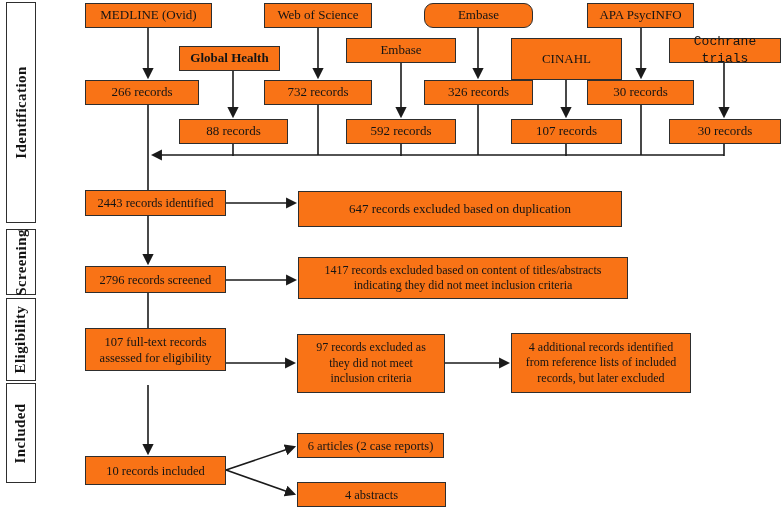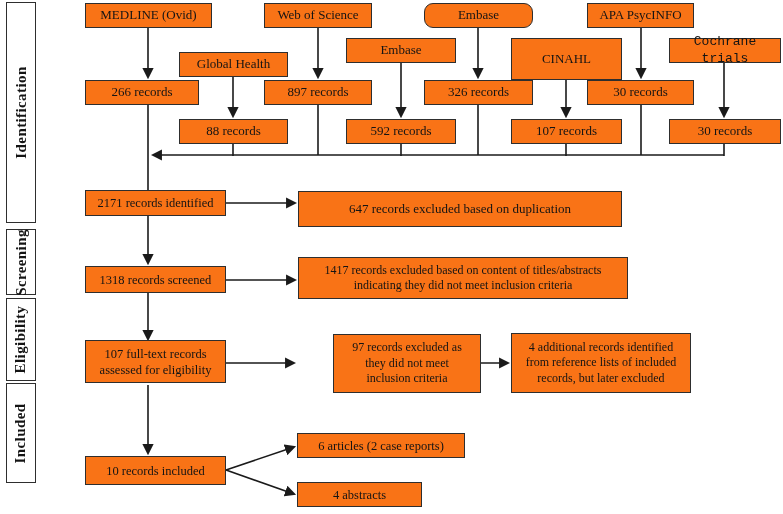--- a/index.html
+++ b/index.html
@@ -102,46 +102,46 @@
   </div>
   <div class="stage" style="left:6px;top:383px;width:30px;height:100px;">
     <span>Included</span>
   </div>
 
   <div class="box fs13" style="left:85px;top:3px;width:127px;height:25px;">MEDLINE (Ovid)</div>
   <div class="box fs13" style="left:264px;top:3px;width:108px;height:25px;">Web of Science</div>
   <div class="box fs13" style="left:424px;top:3px;width:109px;height:25px;border-radius:9px;">Embase</div>
   <div class="box fs13" style="left:587px;top:3px;width:107px;height:25px;">APA PsycINFO</div>
 
-  <div class="box fs13" style="left:179px;top:52px;width:109px;height:25px;">Global Health</div>
+  <div class="box fs13" style="left:179px;top:46px;width:101px;height:25px;font-weight:bold;">Global Health</div>
   <div class="box fs13" style="left:346px;top:38px;width:110px;height:25px;">Embase</div>
   <div class="box fs13" style="left:511px;top:38px;width:111px;height:42px;">CINAHL</div>
   <div class="box fs13" style="left:669px;top:38px;width:112px;height:25px;font-family:Liberation Mono, monospace;">Cochrane trials</div>
 
   <div class="box fs13" style="left:85px;top:80px;width:114px;height:25px;">266 records</div>
-  <div class="box fs13" style="left:264px;top:80px;width:108px;height:25px;">897 records</div>
+  <div class="box fs13" style="left:264px;top:80px;width:108px;height:25px;">732 records</div>
   <div class="box fs13" style="left:424px;top:80px;width:109px;height:25px;">326 records</div>
   <div class="box fs13" style="left:587px;top:80px;width:107px;height:25px;">30 records</div>
 
   <div class="box fs13" style="left:179px;top:119px;width:109px;height:25px;">88 records</div>
   <div class="box fs13" style="left:346px;top:119px;width:110px;height:25px;">592 records</div>
   <div class="box fs13" style="left:511px;top:119px;width:111px;height:25px;">107 records</div>
   <div class="box fs13" style="left:669px;top:119px;width:112px;height:25px;">30 records</div>
 
-  <div class="box fs125" style="left:85px;top:190px;width:141px;height:26px;">2171 records identified</div>
-  <div class="box fs125" style="left:85px;top:266px;width:141px;height:27px;">1318 records screened</div>
-  <div class="box fs125" style="left:85px;top:340px;width:141px;height:43px;">107 full-text records
+  <div class="box fs125" style="left:85px;top:190px;width:141px;height:26px;">2443 records identified</div>
+  <div class="box fs125" style="left:85px;top:266px;width:141px;height:27px;">2796 records screened</div>
+  <div class="box fs125" style="left:85px;top:328px;width:141px;height:43px;">107 full-text records
 assessed for eligibility</div>
   <div class="box fs125" style="left:85px;top:456px;width:141px;height:29px;">10 records included</div>
 
   <div class="box fs13" style="left:298px;top:191px;width:324px;height:36px;">647 records excluded based on duplication</div>
   <div class="box fs12" style="left:298px;top:257px;width:330px;height:42px;">1417 records excluded based on content of titles/abstracts
 indicating they did not meet inclusion criteria</div>
-  <div class="box fs12" style="left:297px;top:334px;width:148px;height:59px;margin-left:36px;">97 records excluded as
+  <div class="box fs12" style="left:297px;top:334px;width:148px;height:59px;">97 records excluded as
 they did not meet
 inclusion criteria</div>
   <div class="box fs12" style="left:511px;top:333px;width:180px;height:60px;">4 additional records identified
 from reference lists of included
 records, but later excluded</div>
-  <div class="box fs125" style="left:297px;top:433px;width:168px;height:25px;">6 articles (2 case reports)</div>
-  <div class="box fs125" style="left:297px;top:482px;width:125px;height:25px;">4 abstracts</div>
+  <div class="box fs125" style="left:297px;top:433px;width:147px;height:25px;">6 articles (2 case reports)</div>
+  <div class="box fs125" style="left:297px;top:482px;width:149px;height:25px;">4 abstracts</div>
 
 </div>
 
 </body></html>

